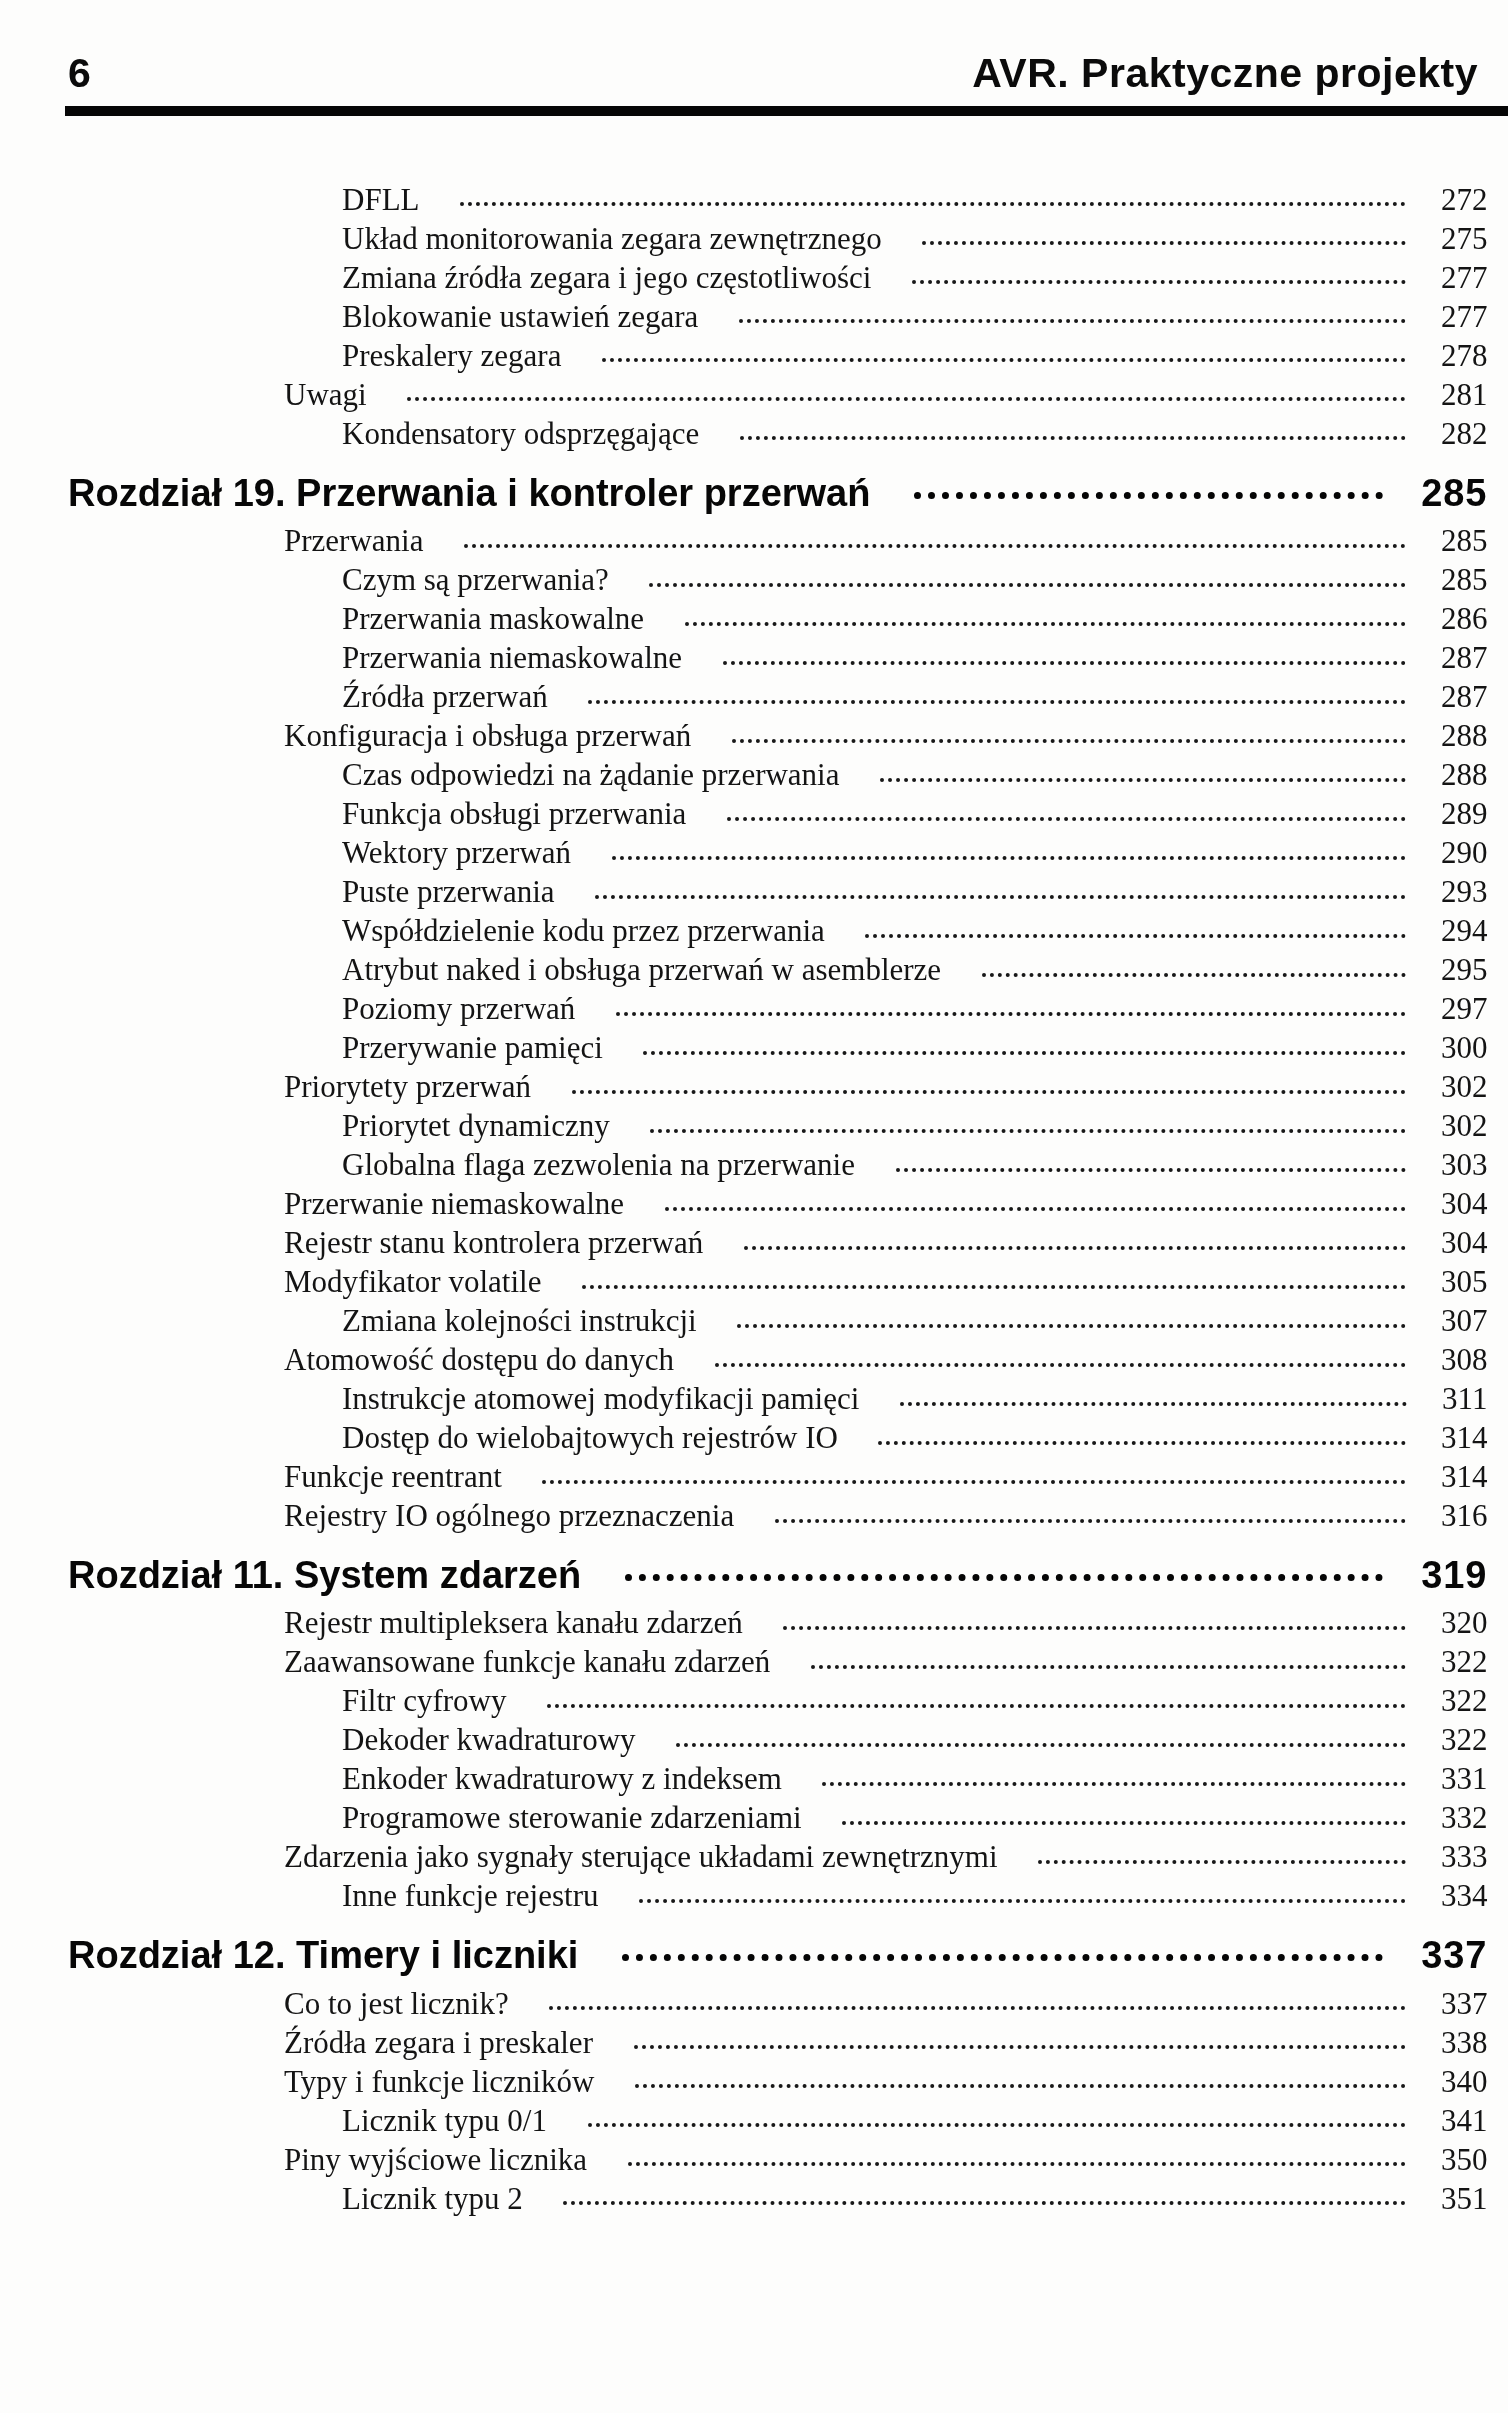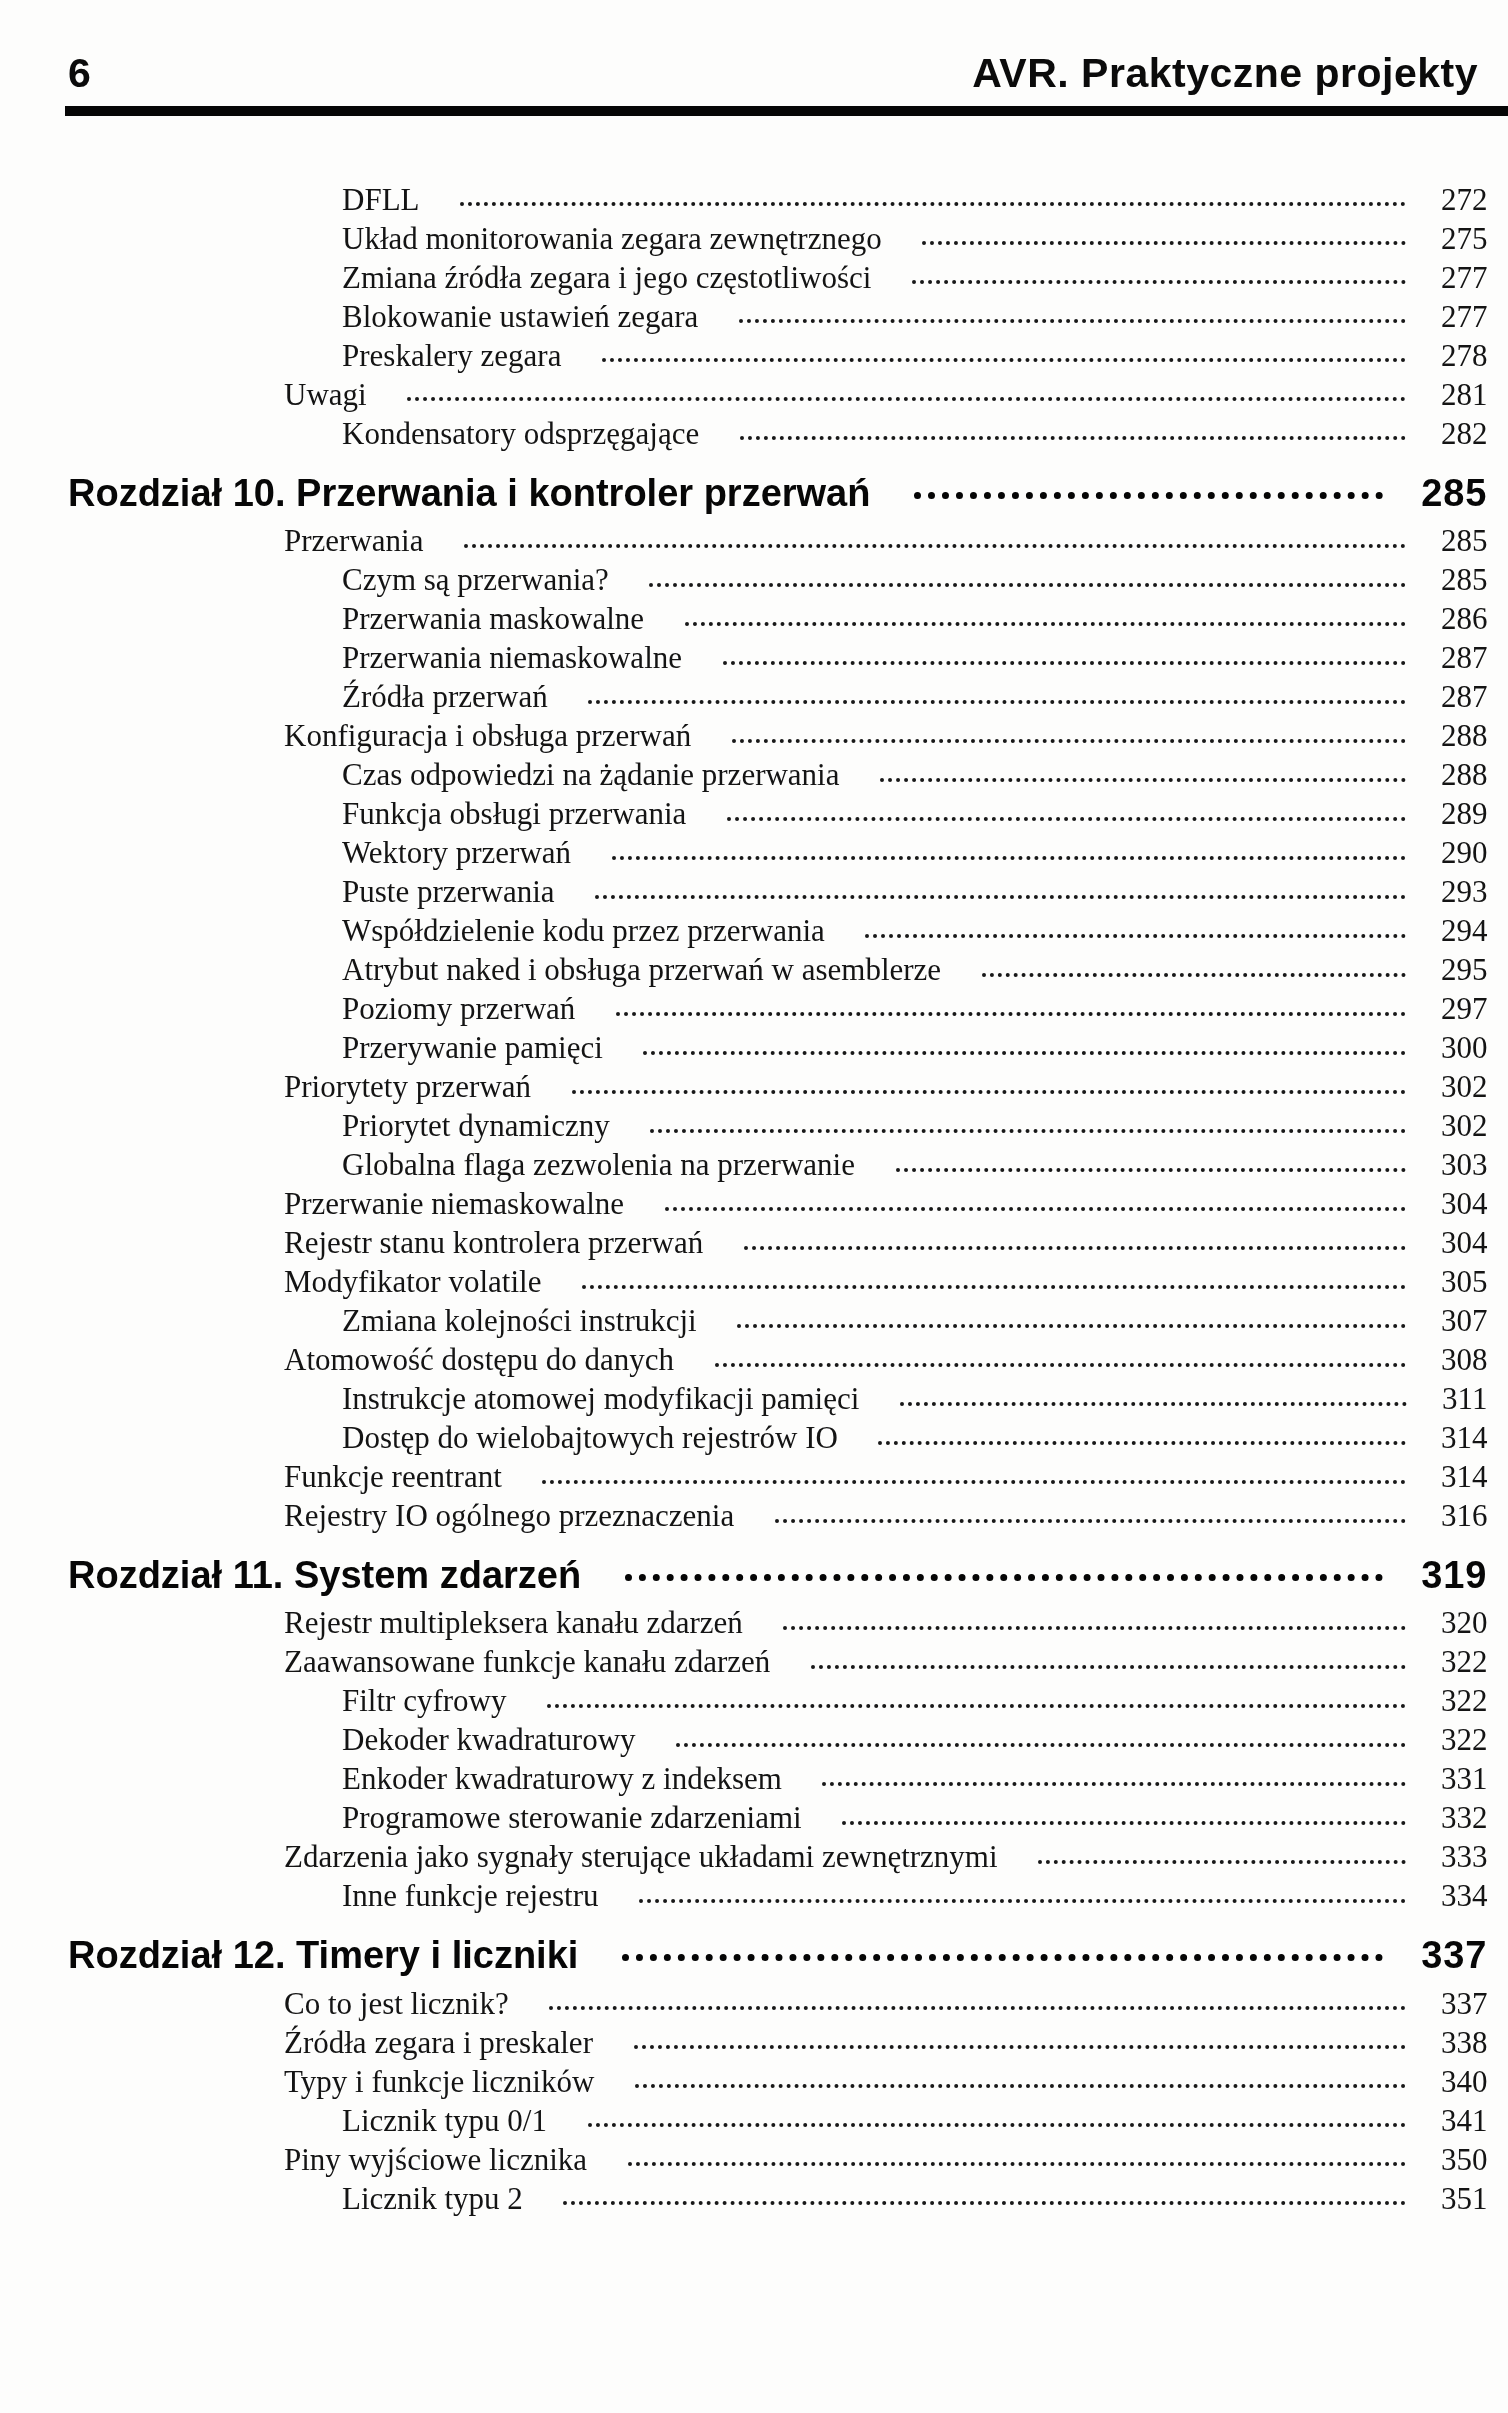--- a/index.html
+++ b/index.html
@@ -122,21 +122,21 @@
         <span class="label">Uwagi</span>
         <span class="dots"></span>
         <span class="pagenum">281</span>
       </div>
       <div class="toc-row entry lvl2">
         <span class="label">Kondensatory odsprzęgające</span>
         <span class="dots"></span>
         <span class="pagenum">282</span>
       </div>
       <div class="toc-row chapter">
-        <span class="label">Rozdział 10. Przerwania i kontroler przerwań</span>
+        <span class="label">Rozdział 19. Przerwania i kontroler przerwań</span>
         <span class="dots"></span>
         <span class="pagenum">285</span>
       </div>
       <div class="toc-row entry lvl1">
         <span class="label">Przerwania</span>
         <span class="dots"></span>
         <span class="pagenum">285</span>
       </div>
       <div class="toc-row entry lvl2">
         <span class="label">Czym są przerwania?</span>

